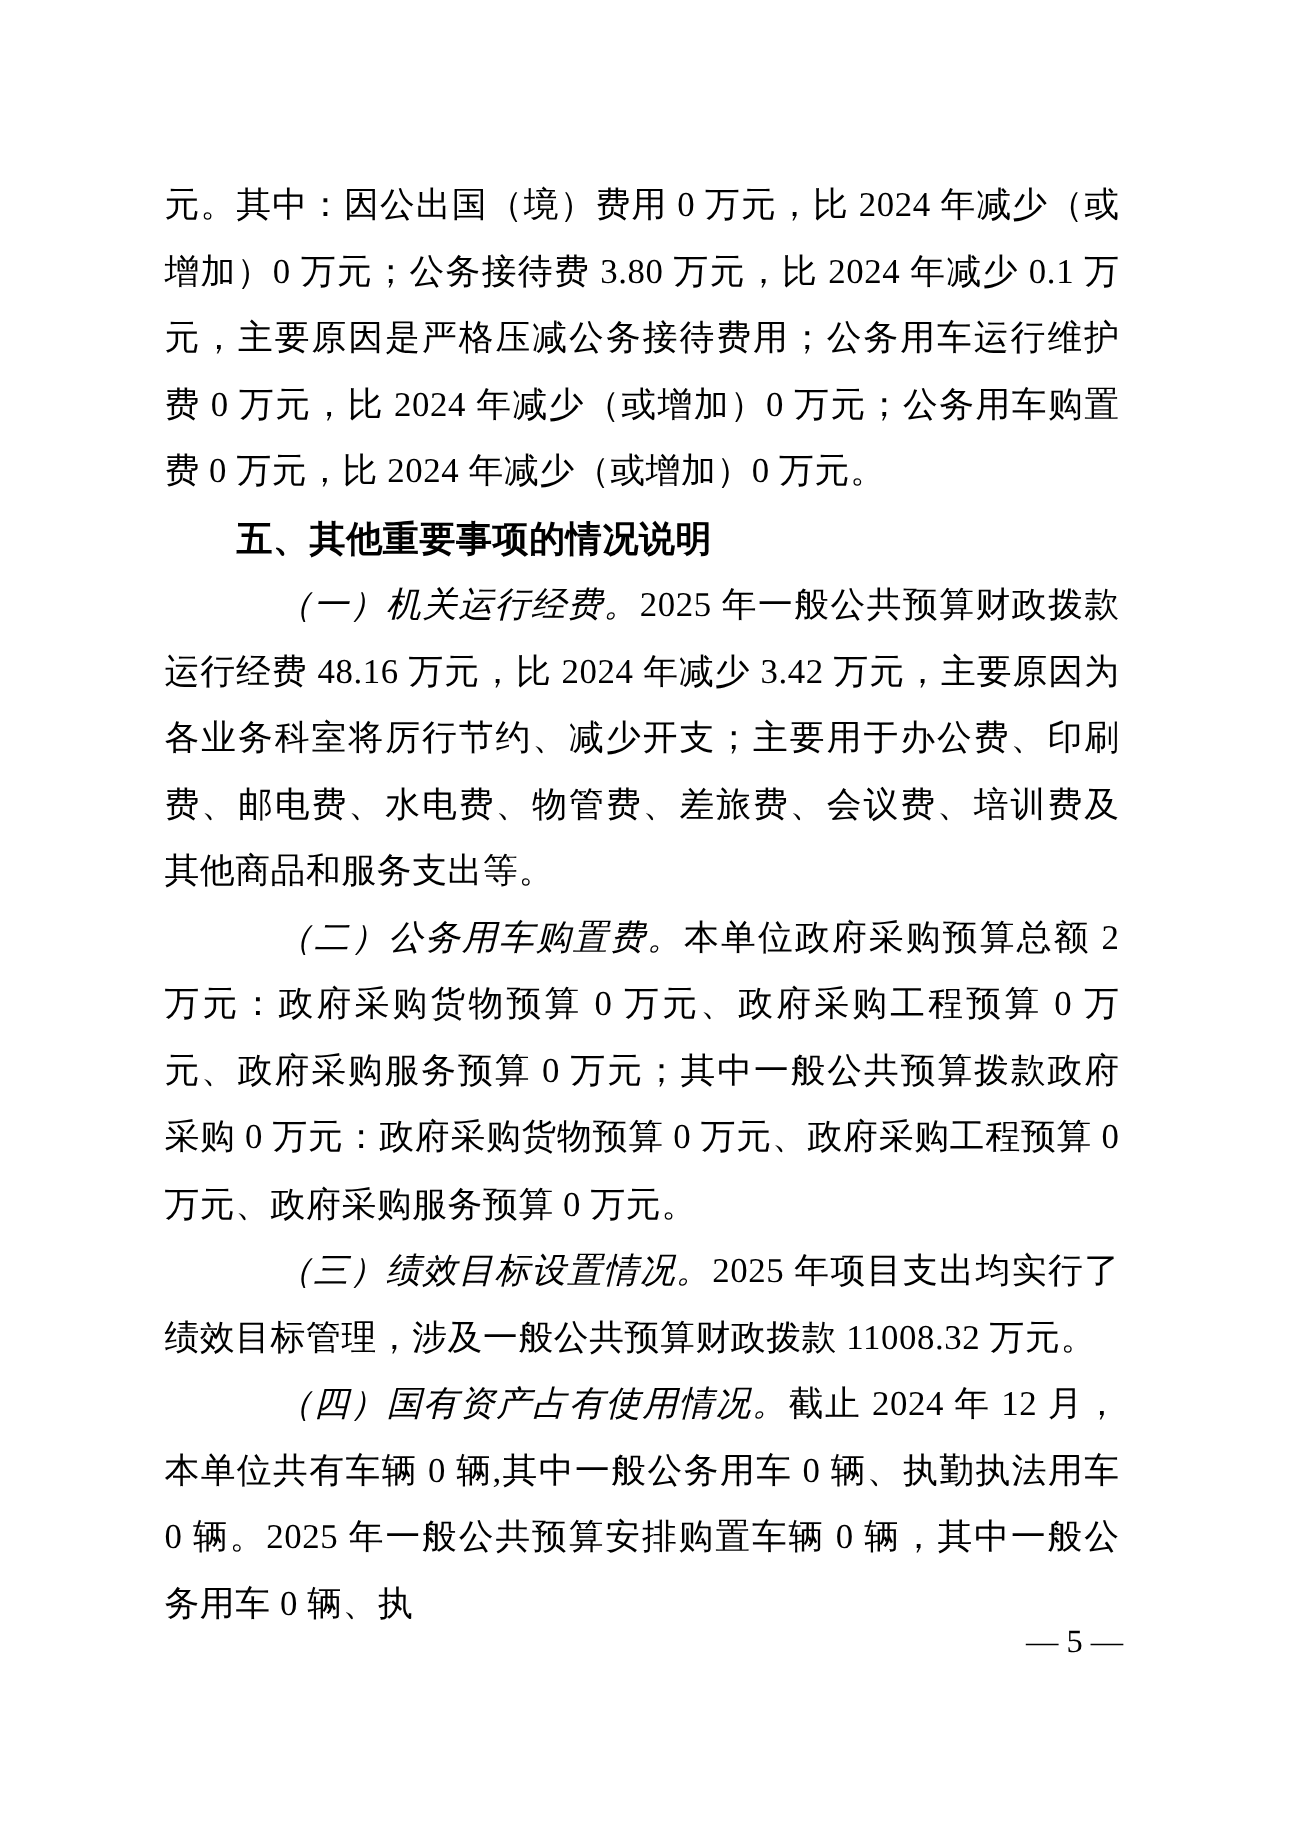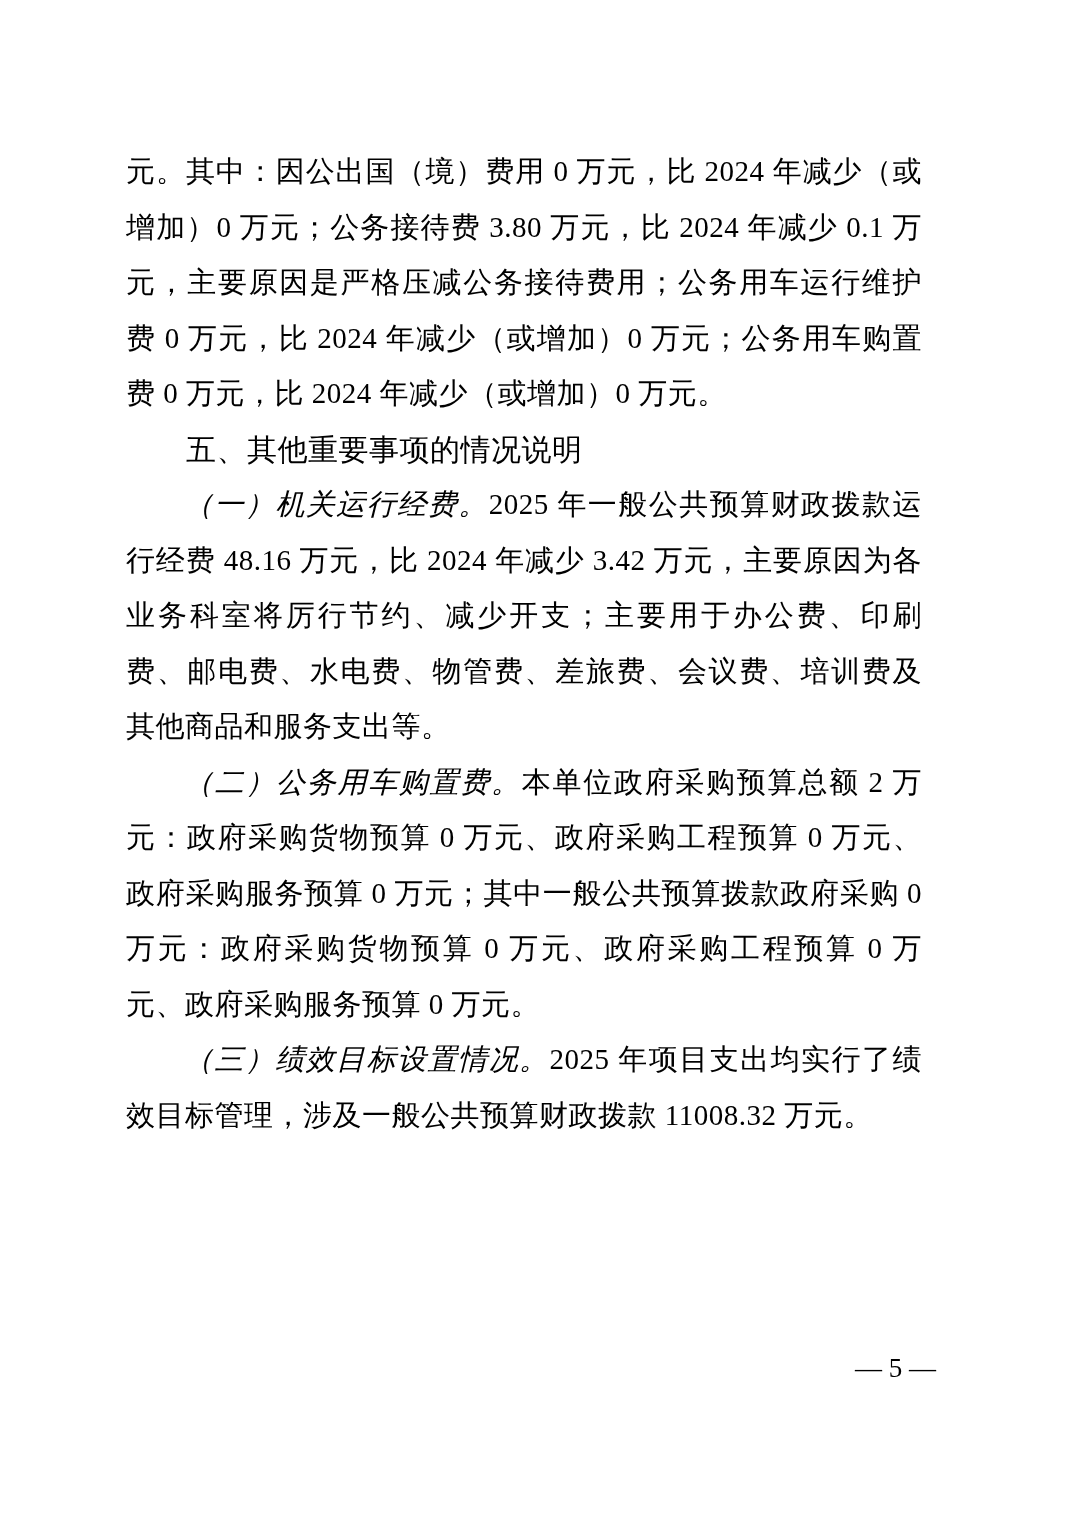--- a/index.html
+++ b/index.html
@@ -11,21 +11,21 @@
     position: relative;
     width: 1074px;
     height: 1520px;
     background: #ffffff;
     color: #000000;
     font-family: "Liberation Serif", "DejaVu Serif", serif;
     overflow: hidden;
   }
   .content {
     position: absolute;
-    left: 126px;
+    left: 137px;
     top: 144px;
     width: 796px;
     font-size: 29px;
     line-height: 55.5px;
     text-align: justify;
     text-justify: inter-ideograph;
     letter-spacing: 0.5px;
   }
   .para {
     margin: 0;
@@ -33,28 +33,29 @@
     text-indent: 2em;
   }
   .para.no-indent {
     text-indent: 0;
   }
   .heading {
     margin: 0;
     padding: 0;
     text-indent: 2em;
     font-size: 30px;
-    font-weight: 400;
+    font-weight: 700;
     font-family: "Liberation Sans", "DejaVu Sans", sans-serif;
     line-height: 55.5px;
     text-align: left;
   }
   .lead {
     
     font-style: italic;
+    margin-left: 36px;
   }
   .footer {
     position: absolute;
     top: 1352px;
     right: 138px;
     font-size: 27px;
     line-height: 32px;
     color: #000000;
     font-family: "Liberation Serif", "DejaVu Serif", serif;
   }
@@ -68,17 +69,18 @@
     <p class="para no-indent">元。其中：因公出国（境）费用 0 万元，比 2024 年减少（或增加）0 万元；公务接待费 3.80 万元，比 2024 年减少 0.1 万元，主要原因是严格压减公务接待费用；公务用车运行维护费 0 万元，比 2024 年减少（或增加）0 万元；公务用车购置费 0 万元，比 2024 年减少（或增加）0 万元。</p>
 
     <h2 class="heading">五、其他重要事项的情况说明</h2>
 
     <p class="para"><span class="lead">（一）机关运行经费。</span><span>2025 年一般公共预算财政拨款运行经费 48.16 万元，比 2024 年减少 3.42 万元，主要原因为各业务科室将厉行节约、减少开支；主要用于办公费、印刷费、邮电费、水电费、物管费、差旅费、会议费、培训费及其他商品和服务支出等。</span></p>
 
     <p class="para"><span class="lead">（二）公务用车购置费。</span><span>本单位政府采购预算总额 2 万元：政府采购货物预算 0 万元、政府采购工程预算 0 万元、政府采购服务预算 0 万元；其中一般公共预算拨款政府采购 0 万元：政府采购货物预算 0 万元、政府采购工程预算 0 万元、政府采购服务预算 0 万元。</span></p>
 
     <p class="para"><span class="lead">（三）绩效目标设置情况。</span><span>2025 年项目支出均实行了绩效目标管理，涉及一般公共预算财政拨款 11008.32 万元。</span></p>
 
+    <p class="para"><span class="lead">（四）国有资产占有使用情况。</span><span>截止 2024 年 12 月，本单位共有车辆 0 辆,其中一般公务用车 0 辆、执勤执法用车 0 辆。2025 年一般公共预算安排购置车辆 0 辆，其中一般公务用车 0 辆、执</span></p>
 
   </div>
 
   <div class="footer">— 5 —</div>
 </div>
 
 </body></html>

